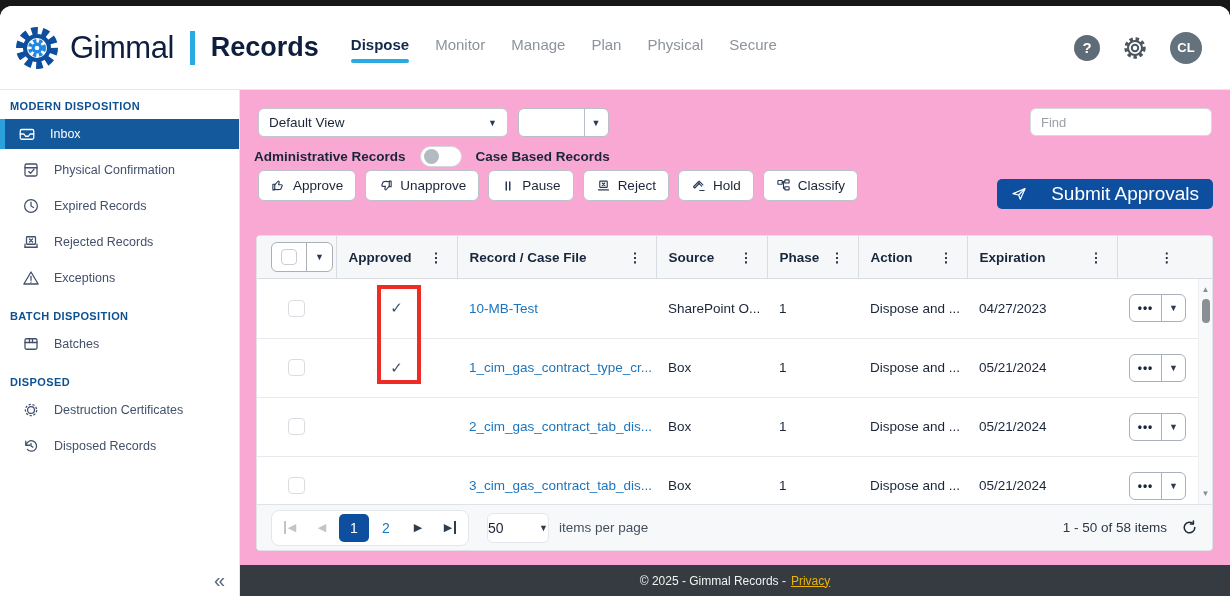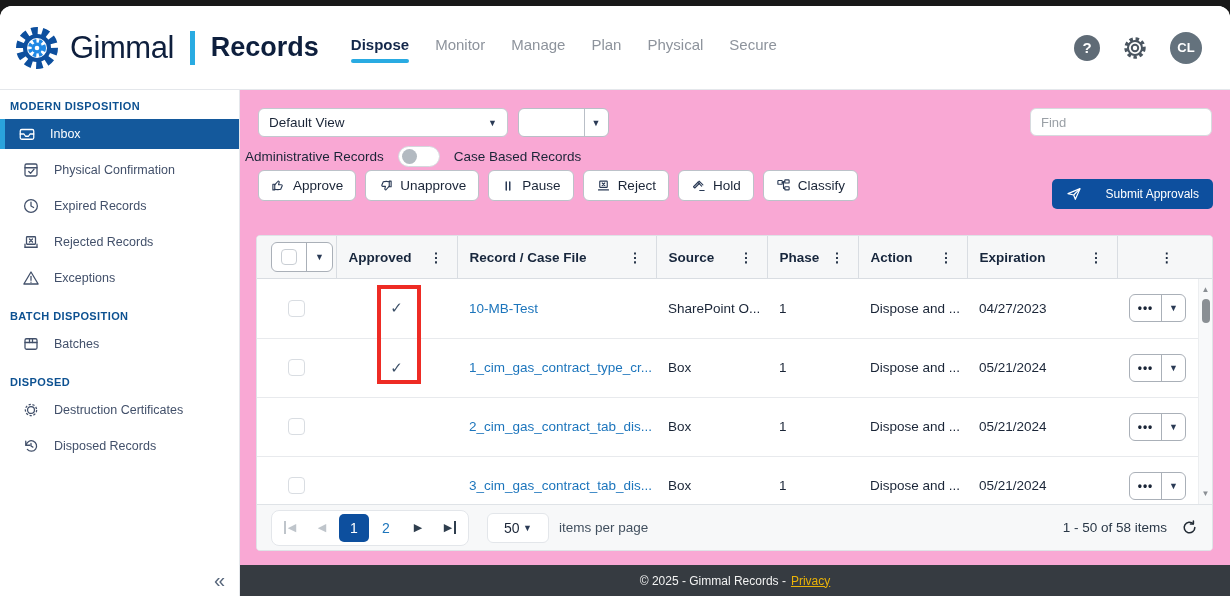--- a/index.html
+++ b/index.html
@@ -63,32 +63,32 @@
     background:#fff; border:1px solid #b9bfc7; border-radius:6px; overflow:hidden;
     cursor:pointer; }
   .create-btn .lbl { padding:0 12px; font-size:13.5px; color:#1a2537;
     display:flex; align-items:center;margin-top:39px; }
   .create-btn .arr { width:24px; border-left:1px solid #b9bfc7; display:flex;
     align-items:center; justify-content:center; font-size:9px; color:#2a3a55; }
   .find-input { position:absolute; right:18px; top:18px; width:182px; height:28px;
     background:#fff; border:1px solid #d6dade; border-radius:6px; padding:0 10px;
     font-size:13px; color:#1a2537; font-family:"Liberation Sans", sans-serif; }
   .find-input::placeholder { color:#9aa0a6; }
-  .toggle-row { position:absolute; left:5px; top:56px; display:flex; align-items:center;
-    gap:14px; font-size:13.5px; color:#1a2537; }
+  .toggle-row { position:absolute; left:14px; top:56px; display:flex; align-items:center;
+    gap:14px; font-size:13.5px; color:#1a2537;font-weight:bold; }
   .toggle { width:42px; height:21px; border:1px solid #d4d8dd; border-radius:11px;
     background:#fff; position:relative; cursor:pointer; }
   .toggle .knob { position:absolute; left:3px; top:2px; width:15px; height:15px;
     border-radius:50%; background:#b3bac1; }
   .actions-row { position:absolute; left:18px; top:80px; display:flex; gap:9px; }
   .act-btn { height:31px; background:#fff; border:1px solid #bcc2c9; border-radius:6px;
     display:flex; align-items:center; gap:7px; padding:0 12px; font-size:13.5px;
     color:#1a2537; cursor:pointer; }
   .submit-btn { position:absolute; right:17px; top:89px; height:30px; background:#0d4f9e;
-    border:none; border-radius:5px; color:#fff; font-size:12px; display:flex;
+    border:none; border-radius:5px; color:#fff; font-size:19px; display:flex;
     align-items:center; gap:24px; padding:0 14px; cursor:pointer;
     font-family:"Liberation Sans", sans-serif; }
 
   
   .grid-card { position:absolute; left:16px; right:17px; top:145px; height:316px;
     background:#fff; border:1px solid #dfe3e7; border-radius:4px; overflow:hidden;
     display:flex; flex-direction:column; }
   table { border-collapse:collapse; table-layout:fixed; width:100%; }
   .ghead { background:#f6f7f8; border-bottom:1px solid #d9dde2; flex:0 0 42px; }
   .ghead th { height:42px; font-size:13.5px; font-weight:bold; color:#17263c;
@@ -134,21 +134,21 @@
   .pg-group { background:#fff; border:1px solid #e3e6ea; border-radius:8px;
     display:flex; align-items:center; padding:3px; gap:2px; }
   .pg-btn { width:30px; height:28px; display:flex; align-items:center;
     justify-content:center; font-size:11px; border-radius:5px; cursor:pointer; }
   .pg-btn.dis { color:#bfc5cb; } .pg-btn.en { color:#2f3e4e; }
   .pg-num { color:#1c75bc; font-size:14px; }
   .pg-num.cur { background:#0d4f9e; color:#fff; font-size:14px; }
   .bar-l { border-left:2px solid currentColor; padding-left:2px; }
   .bar-r { border-right:2px solid currentColor; padding-right:2px; }
   .size-select { width:62px; height:30px; background:#fff; border:1px solid #e3e6ea;
-    border-radius:6px; display:flex; align-items:center; padding:0 16px; font-size:14px;
+    border-radius:6px; display:flex; align-items:center; padding:0 0; font-size:14px;
     color:#1a2537; cursor:pointer; margin-left:8px; }
   .size-select .arr { margin-left:auto; font-size:9px; color:#2a3a55; }
   .per-page { font-size:13.5px; color:#42505f; }
   .pg-range { margin-left:auto; font-size:13.5px; color:#2a3847; display:flex;
     align-items:center; gap:14px; }
   .refresh { cursor:pointer; display:flex; }
 
   
   .red-box { position:absolute; left:377px; top:285px; width:44px; height:99px;
     border:4px solid #ee2b24; z-index:60; pointer-events:none; }

